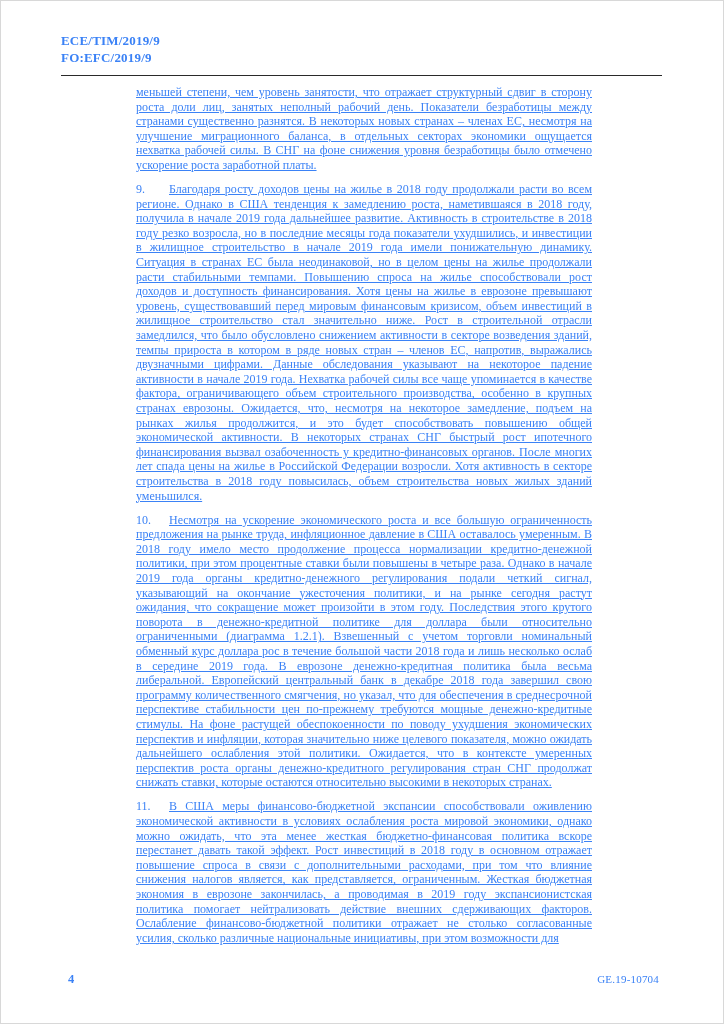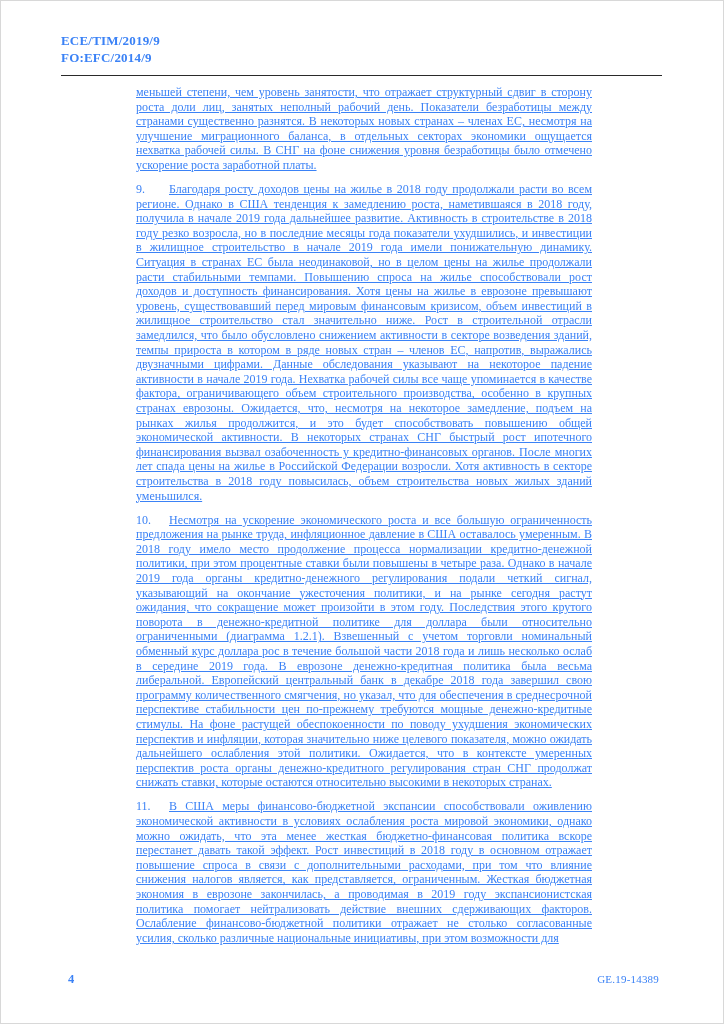--- a/index.html
+++ b/index.html
@@ -73,21 +73,21 @@
     padding-right: 4px;
   }
 </style>
 </head>
 <body>
 
 <div class="page">
 
   <div class="doc-header">
     <div>ECE/TIM/2019/9</div>
-    <div>FO:EFC/2014/9</div>
+    <div>FO:EFC/2019/9</div>
   </div>
 
   <div class="header-rule"></div>
 
   <div class="doc-body">
     <p class="para">
       <span>меньшей степени, чем уровень занятости, что отражает структурный сдвиг в сторону роста доли лиц, занятых неполный рабочий день. Показатели безработицы между странами существенно разнятся. В некоторых новых странах – членах ЕС, несмотря на улучшение миграционного баланса, в отдельных секторах экономики ощущается нехватка рабочей силы. В СНГ на фоне снижения уровня безработицы было отмечено ускорение роста заработной платы.</span>
     </p>
     <p class="para">
       <span class="pnum">9.</span><span>Благодаря росту доходов цены на жилье в 2018 году продолжали расти во всем регионе. Однако в США тенденция к замедлению роста, наметившаяся в 2018 году, получила в начале 2019 года дальнейшее развитие. Активность в строительстве в 2018 году резко возросла, но в последние месяцы года показатели ухудшились, и инвестиции в жилищное строительство в начале 2019 года имели понижательную динамику. Ситуация в странах ЕС была неодинаковой, но в целом цены на жилье продолжали расти стабильными темпами. Повышению спроса на жилье способствовали рост доходов и доступность финансирования. Хотя цены на жилье в еврозоне превышают уровень, существовавший перед мировым финансовым кризисом, объем инвестиций в жилищное строительство стал значительно ниже. Рост в строительной отрасли замедлился, что было обусловлено снижением активности в секторе возведения зданий, темпы прироста в котором в ряде новых стран – членов ЕС, напротив, выражались двузначными цифрами. Данные обследования указывают на некоторое падение активности в начале 2019 года. Нехватка рабочей силы все чаще упоминается в качестве фактора, ограничивающего объем строительного производства, особенно в крупных странах еврозоны. Ожидается, что, несмотря на некоторое замедление, подъем на рынках жилья продолжится, и это будет способствовать повышению общей экономической активности. В некоторых странах СНГ быстрый рост ипотечного финансирования вызвал озабоченность у кредитно-финансовых органов. После многих лет спада цены на жилье в Российской Федерации возросли. Хотя активность в секторе строительства в 2018 году повысилась, объем строительства новых жилых зданий уменьшился.</span>
@@ -95,16 +95,16 @@
     <p class="para">
       <span class="pnum">10.</span><span>Несмотря на ускорение экономического роста и все большую ограниченность предложения на рынке труда, инфляционное давление в США оставалось умеренным. В 2018 году имело место продолжение процесса нормализации кредитно-денежной политики, при этом процентные ставки были повышены в четыре раза. Однако в начале 2019 года органы кредитно-денежного регулирования подали четкий сигнал, указывающий на окончание ужесточения политики, и на рынке сегодня растут ожидания, что сокращение может произойти в этом году. Последствия этого крутого поворота в денежно-кредитной политике для доллара были относительно ограниченными (диаграмма 1.2.1). Взвешенный с учетом торговли номинальный обменный курс доллара рос в течение большой части 2018 года и лишь несколько ослаб в середине 2019 года. В еврозоне денежно-кредитная политика была весьма либеральной. Европейский центральный банк в декабре 2018 года завершил свою программу количественного смягчения, но указал, что для обеспечения в среднесрочной перспективе стабильности цен по-прежнему требуются мощные денежно-кредитные стимулы. На фоне растущей обеспокоенности по поводу ухудшения экономических перспектив и инфляции, которая значительно ниже целевого показателя, можно ожидать дальнейшего ослабления этой политики. Ожидается, что в контексте умеренных перспектив роста органы денежно-кредитного регулирования стран СНГ продолжат снижать ставки, которые остаются относительно высокими в некоторых странах.</span>
     </p>
     <p class="para">
       <span class="pnum">11.</span><span>В США меры финансово-бюджетной экспансии способствовали оживлению экономической активности в условиях ослабления роста мировой экономики, однако можно ожидать, что эта менее жесткая бюджетно-финансовая политика вскоре перестанет давать такой эффект. Рост инвестиций в 2018 году в основном отражает повышение спроса в связи с дополнительными расходами, при том что влияние снижения налогов является, как представляется, ограниченным. Жесткая бюджетная экономия в еврозоне закончилась, а проводимая в 2019 году экспансионистская политика помогает нейтрализовать действие внешних сдерживающих факторов. Ослабление финансово-бюджетной политики отражает не столько согласованные усилия, сколько различные национальные инициативы, при этом возможности для</span>
     </p>
   </div>
 
   <div class="doc-footer">
     <span class="page-num">4</span>
-    <span class="doc-code">GE.19-14389</span>
+    <span class="doc-code">GE.19-10704</span>
   </div>
 
 </div>
 
 </body></html>

